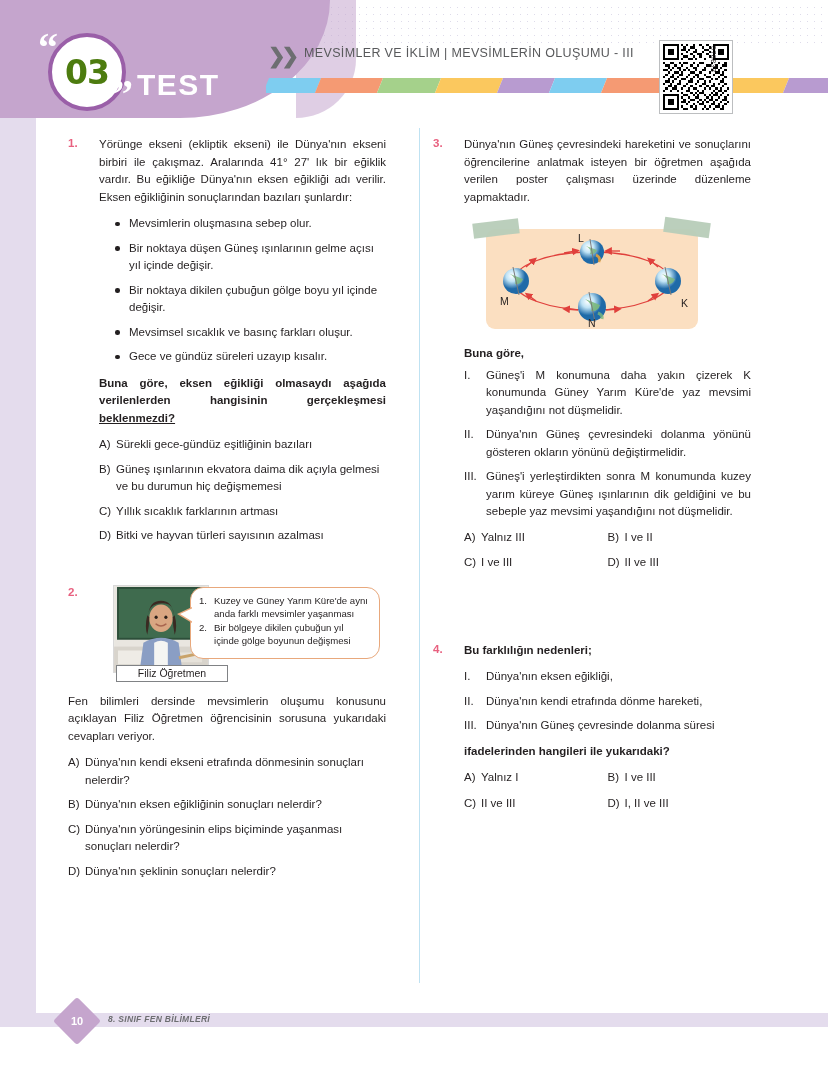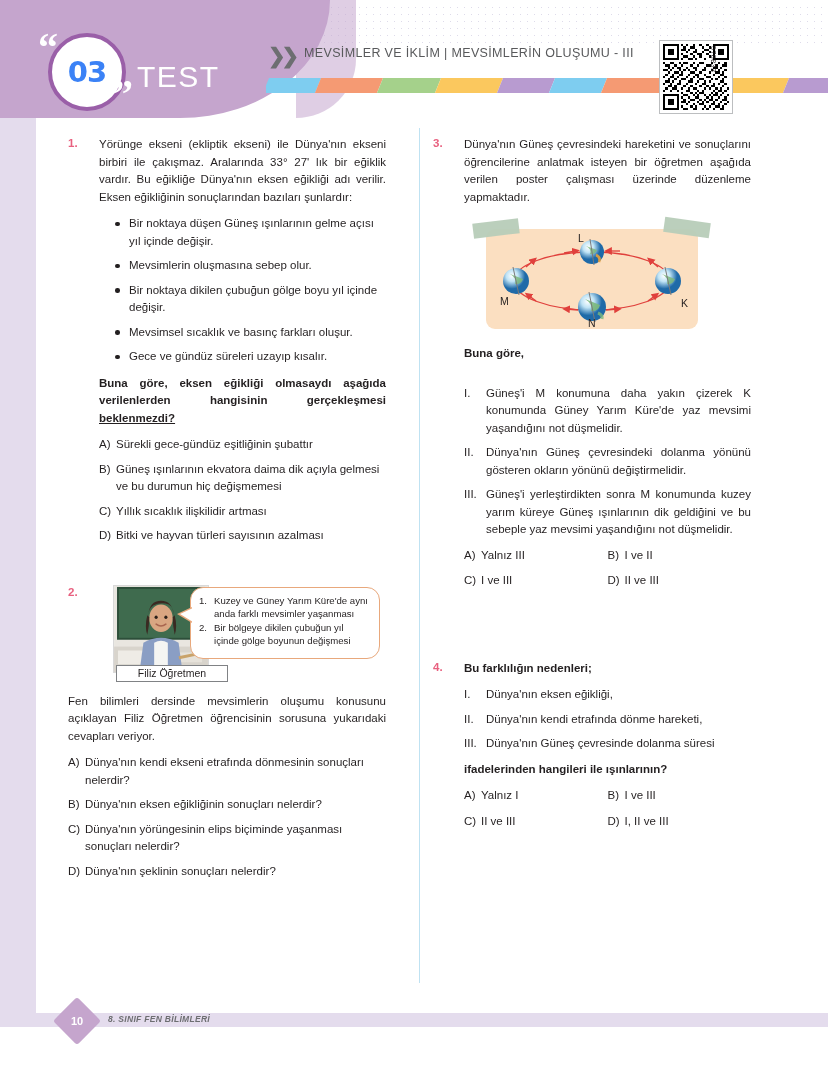--- a/index.html
+++ b/index.html
@@ -25,28 +25,28 @@
     position:absolute;left:300px;top:4px;width:528px;height:40px;
     background-image:radial-gradient(#d8d5e6 0.8px, transparent 0.9px);
     background-size:7px 7px;opacity:.85;
   }
   .logo-badge{
     position:absolute;left:48px;top:33px;width:78px;height:78px;border-radius:50%;
     background:#fff;border:4px solid #9a5fa8;box-sizing:border-box;
     display:flex;align-items:center;justify-content:center;
   }
   .logo-badge span{
-    font-size:29px;font-weight:bold;color:#3b82f6;letter-spacing:-1px;
+    font-size:33px;font-weight:bold;color:#4d7c0f;letter-spacing:-1px;
     font-family:"DejaVu Sans", sans-serif;
   }
   .quote-l,.quote-r{position:absolute;color:#fff;font-size:40px;line-height:1;font-weight:bold;font-family:"Liberation Serif",serif;}
   .quote-l{left:38px;top:28px;}
   .quote-r{left:113px;top:74px;}
   .test-word{
-    position:absolute;left:137px;top:60px;color:#fff;font-size:30px;font-weight:normal;
+    position:absolute;left:137px;top:68px;color:#fff;font-size:30px;font-weight:bold;
     letter-spacing:1.5px;
   }
   .hdr-arrows{position:absolute;left:268px;top:44px;color:#6d6e71;font-size:21px;font-weight:bold;letter-spacing:-4px;}
   .hdr-title{
     position:absolute;left:304px;top:46px;font-size:12.5px;color:#58595b;letter-spacing:.35px;
     white-space:nowrap;
   }
   .stripe{
     position:absolute;left:266px;top:78px;width:562px;height:15px;overflow:hidden;
     display:flex;
@@ -429,33 +429,33 @@
   </div>
 
   <div class="left-band"></div>
   <div class="col-divider"></div>
 
   <div class="col col-left">
 
     <div class="q">
       <div class="qnum">1.</div>
       <div class="qbody">
-        <p class="ptext">Yörünge ekseni (ekliptik ekseni) ile Dünya'nın ekseni birbiri ile çakışmaz. Aralarında 33° 27' lık bir eğiklik vardır. Bu eğikliğe Dünya'nın eksen eğikliği adı verilir. Eksen eğikliğinin sonuçlarından bazıları şunlardır:</p>
+        <p class="ptext">Yörünge ekseni (ekliptik ekseni) ile Dünya'nın ekseni birbiri ile çakışmaz. Aralarında 41° 27' lık bir eğiklik vardır. Bu eğikliğe Dünya'nın eksen eğikliği adı verilir. Eksen eğikliğinin sonuçlarından bazıları şunlardır:</p>
         <ul class="bullets">
+          <li>Mevsimlerin oluşmasına sebep olur.</li>
           <li>Bir noktaya düşen Güneş ışınlarının gelme açısı yıl içinde değişir.</li>
-          <li>Mevsimlerin oluşmasına sebep olur.</li>
           <li>Bir noktaya dikilen çubuğun gölge boyu yıl içinde değişir.</li>
           <li>Mevsimsel sıcaklık ve basınç farkları oluşur.</li>
           <li>Gece ve gündüz süreleri uzayıp kısalır.</li>
         </ul>
         <p class="ptext bold"><span>Buna göre, eksen eğikliği olmasaydı aşağıda verilenlerden hangisinin gerçekleşmesi </span><span class="uline">beklenmezdi?</span></p>
         <ul class="opts">
-          <li><span class="ol">A)</span><span>Sürekli gece-gündüz eşitliğinin şubattır</span></li>
+          <li><span class="ol">A)</span><span>Sürekli gece-gündüz eşitliğinin bazıları</span></li>
           <li><span class="ol">B)</span><span>Güneş ışınlarının ekvatora daima dik açıyla gelmesi ve bu durumun hiç değişmemesi</span></li>
-          <li><span class="ol">C)</span><span>Yıllık sıcaklık ilişkilidir artması</span></li>
+          <li><span class="ol">C)</span><span>Yıllık sıcaklık farklarının artması</span></li>
           <li><span class="ol">D)</span><span>Bitki ve hayvan türleri sayısının azalması</span></li>
         </ul>
       </div>
     </div>
 
     <div style="height:26px"></div>
 
     <div class="q">
       <div class="qnum">2.</div>
       <div class="qbody" style="margin-left:0">
@@ -555,21 +555,21 @@
             <line x1="179" y1="38" x2="185" y2="66" stroke="#7a7a7a" stroke-width="1"></line>
           </g>
         </svg>
         <div class="glab" style="left:145px;top:17px;">L</div>
         <div class="glab" style="left:67px;top:80px;">M</div>
         <div class="glab" style="left:155px;top:102px;">N</div>
         <div class="glab" style="left:248px;top:82px;">K</div>
       </div>
 
       <div class="qbody">
-        <p class="ptext bold" style="margin-bottom:22px">Buna göre,</p>
+        <p class="ptext bold" style="margin-bottom:4px">Buna göre,</p>
         <ol class="romans">
           <li><span class="rn">I.</span><span>Güneş'i M konumuna daha yakın çizerek K konumunda Güney Yarım Küre'de yaz mevsimi yaşandığını not düşmelidir.</span></li>
           <li><span class="rn">II.</span><span>Dünya'nın Güneş çevresindeki dolanma yönünü gösteren okların yönünü değiştirmelidir.</span></li>
           <li><span class="rn">III.</span><span>Güneş'i yerleştirdikten sonra M konumunda kuzey yarım küreye Güneş ışınlarının dik geldiğini ve bu sebeple yaz mevsimi yaşandığını not düşmelidir.</span></li>
         </ol>
         <ul class="opts2">
           <li><span class="ol">A)</span><span>Yalnız III</span></li>
           <li><span class="ol">B)</span><span>I ve II</span></li>
           <li><span class="ol">C)</span><span>I ve III</span></li>
           <li><span class="ol">D)</span><span>II ve III</span></li>
@@ -581,21 +581,21 @@
 
     <div class="q">
       <div class="qnum">4.</div>
       <div class="qbody">
         <p class="ptext bold" style="margin-bottom:9px">Bu farklılığın nedenleri;</p>
         <ol class="romans">
           <li><span class="rn">I.</span><span>Dünya'nın eksen eğikliği,</span></li>
           <li><span class="rn">II.</span><span>Dünya'nın kendi etrafında dönme hareketi,</span></li>
           <li><span class="rn">III.</span><span>Dünya'nın Güneş çevresinde dolanma süresi</span></li>
         </ol>
-        <p class="ptext bold" style="margin-bottom:9px">ifadelerinden hangileri ile ışınlarının?</p>
+        <p class="ptext bold" style="margin-bottom:9px">ifadelerinden hangileri ile yukarıdaki?</p>
         <ul class="opts2">
           <li><span class="ol">A)</span><span>Yalnız I</span></li>
           <li><span class="ol">B)</span><span>I ve III</span></li>
           <li><span class="ol">C)</span><span>II ve III</span></li>
           <li><span class="ol">D)</span><span>I, II ve III</span></li>
         </ul>
       </div>
     </div>
   </div>
 

